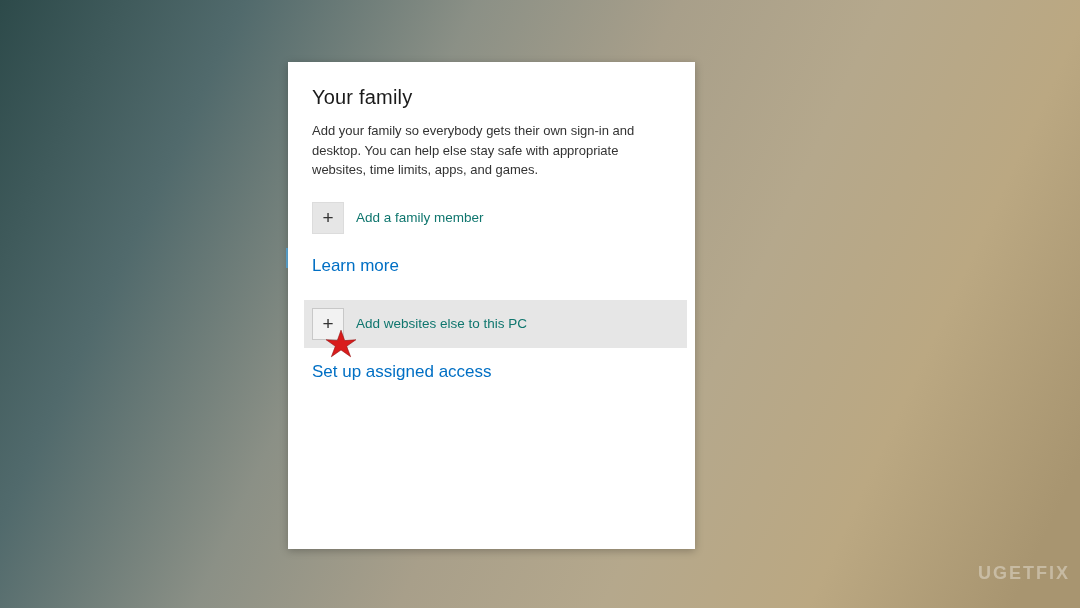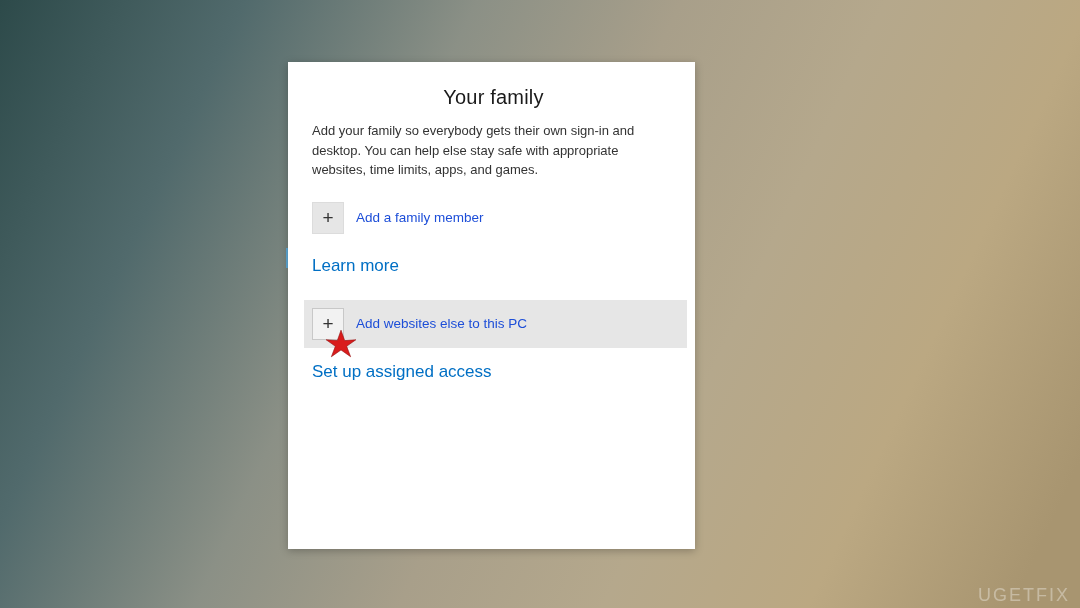--- a/index.html
+++ b/index.html
@@ -27,21 +27,20 @@
     }
     .section {
       margin-bottom: 24px;
     }
     .section-heading {
       font-size: 20px;
       font-weight: 400;
       color: #1a1a1a;
       margin-bottom: 12px;
       letter-spacing: 0.2px;
-      text-align: center;
     }
     .section-desc {
       font-size: 13px;
       line-height: 1.5;
       color: #333;
       margin-bottom: 18px;
     }
     .add-button {
       display: flex;
       align-items: center;
@@ -65,21 +64,21 @@
       flex-shrink: 0;
     }
     .plus-box .plus {
       font-size: 19px;
       font-weight: 300;
       color: #333;
       line-height: 1;
     }
     .add-label {
       font-size: 13.5px;
-      color: #1d4ed8;
+      color: #0f766e;
     }
     .add-button.highlighted {
       background: #e6e6e6;
       width: calc(100% + 20px);
       padding: 8px 8px;
       margin-left: -8px;
       position: relative;
     }
     .add-button.highlighted .plus-box {
       background: #f2f2f2;
@@ -100,24 +99,24 @@
       position: absolute;
       left: 20px;
       top: 28px;
       width: 34px;
       height: 34px;
       pointer-events: none;
     }
     .watermark {
       position: absolute;
       right: 10px;
-      bottom: 2px;
+      bottom: 24px;
       color: rgba(255,255,255,0.35);
       font-size: 18px;
-      font-weight: 400;
+      font-weight: 700;
       letter-spacing: 2px;
       font-family: Arial, sans-serif;
     }
     .blue-tick {
       position: absolute;
       left: 286px;
       top: 248px;
       width: 3px;
       height: 20px;
       background: #5ea9d6;

